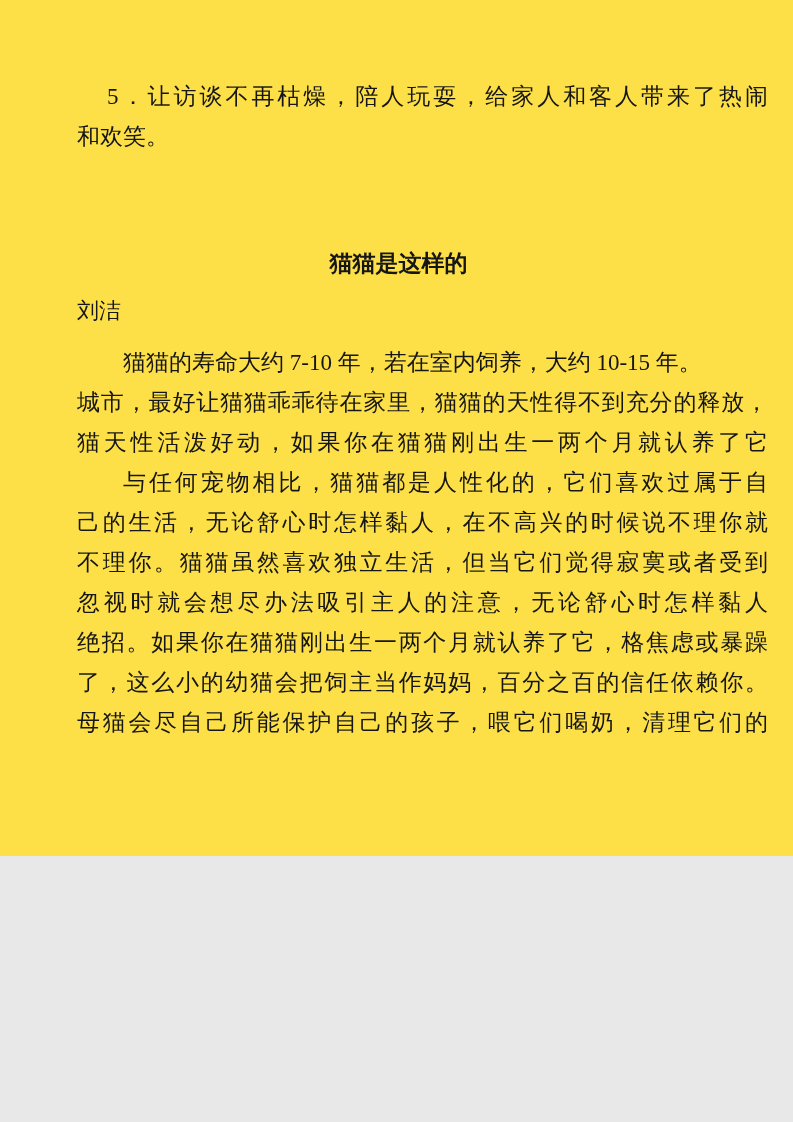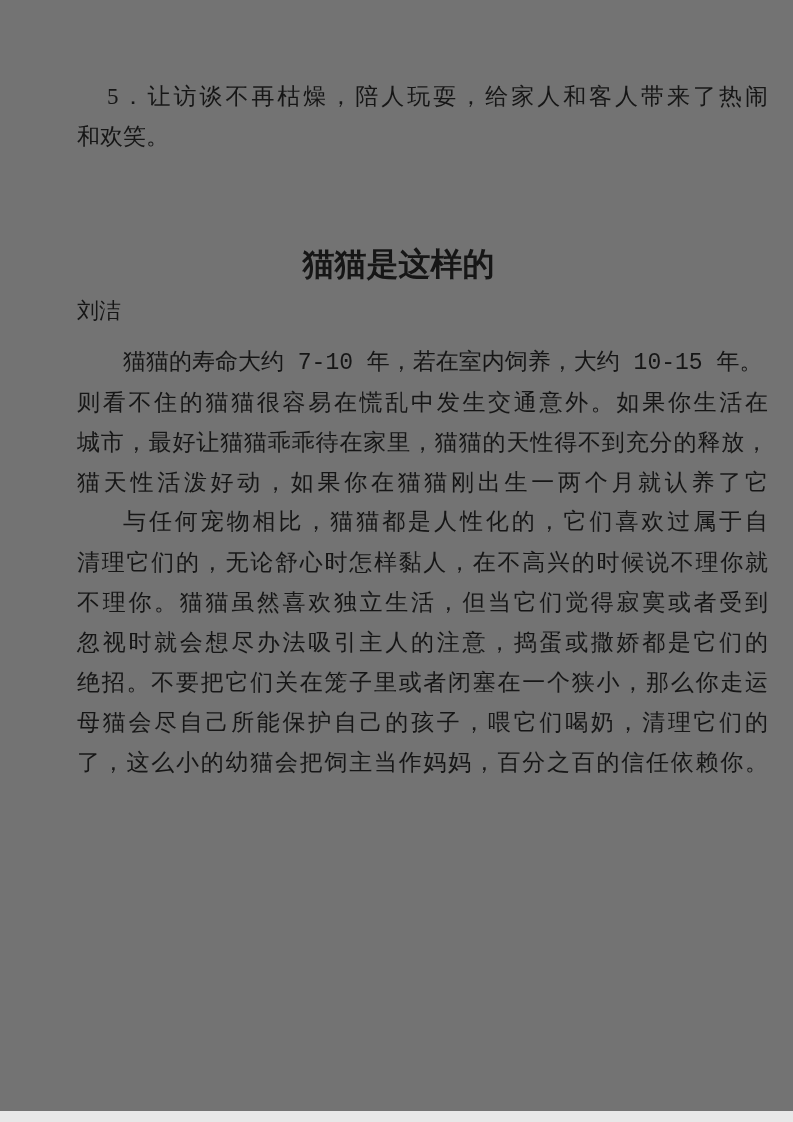--- a/index.html
+++ b/index.html
@@ -1,43 +1,43 @@
 <!DOCTYPE html>
 <html><head>
 <meta charset="utf-8">
 <style>
   html,body { margin:0; padding:0; background:#e8e8e8; }
   .page {
     position:relative;
-    width:793px; height:1111px;
+    width:793px; height:856px;
     margin:0 auto;
-    background:#737373;
+    background:#fde047;
     color:#161616;
     font-family:"Liberation Serif","DejaVu Serif",serif;
     overflow:hidden;
     box-sizing:border-box;
     padding:0 25px 0 77px;
   }
   .ln {
     font-size:23px;
     line-height:40px;
     text-align:justify;
     text-justify:inter-character;
     letter-spacing:0px;
     white-space:normal;
   }
   .j   { text-align-last:justify; }
   .end { text-align-last:left; }
-  .ind  { text-indent:2em;font-family:Liberation Mono, monospace; }
+  .ind  { text-indent:2em; }
   .ind5 { text-indent:30px; }
   .intro { margin-top:77px; }
   .title {
     margin-top:87px;
     margin-right:48px;
-    font-size:32px;
+    font-size:23px;
     font-weight:bold;
     line-height:40px;
     text-align:center;
   }
   .author {
     margin-top:7px;
     margin-right:48px;
     font-size:22px;
     line-height:40px;
     text-align:left;
@@ -52,25 +52,24 @@
   <div class="intro">
     <div class="ln j ind5">5．让访谈不再枯燥，陪人玩耍，给家人和客人带来了热闹</div>
     <div class="ln end">和欢笑。</div>
   </div>
 
   <div class="title">猫猫是这样的</div>
   <div class="author">刘洁</div>
 
   <div class="body">
     <div class="ln end ind">猫猫的寿命大约 7-10 年，若在室内饲养，大约 10-15 年。</div>
-    <div class="ln j">则看不住的猫猫很容易在慌乱中发生交通意外。如果你生活在</div>
     <div class="ln j">城市，最好让猫猫乖乖待在家里，猫猫的天性得不到充分的释放，</div>
     <div class="ln j">猫天性活泼好动，如果你在猫猫刚出生一两个月就认养了它</div>
     <div class="ln j ind">与任何宠物相比，猫猫都是人性化的，它们喜欢过属于自</div>
-    <div class="ln j">清理它们的，无论舒心时怎样黏人，在不高兴的时候说不理你就</div>
+    <div class="ln j">己的生活，无论舒心时怎样黏人，在不高兴的时候说不理你就</div>
     <div class="ln j">不理你。猫猫虽然喜欢独立生活，但当它们觉得寂寞或者受到</div>
-    <div class="ln j">忽视时就会想尽办法吸引主人的注意，捣蛋或撒娇都是它们的</div>
-    <div class="ln j">绝招。不要把它们关在笼子里或者闭塞在一个狭小，那么你走运</div>
+    <div class="ln j">忽视时就会想尽办法吸引主人的注意，无论舒心时怎样黏人</div>
+    <div class="ln j">绝招。如果你在猫猫刚出生一两个月就认养了它，格焦虑或暴躁</div>
+    <div class="ln j">了，这么小的幼猫会把饲主当作妈妈，百分之百的信任依赖你。</div>
     <div class="ln j">母猫会尽自己所能保护自己的孩子，喂它们喝奶，清理它们的</div>
-    <div class="ln j">了，这么小的幼猫会把饲主当作妈妈，百分之百的信任依赖你。</div>
   </div>
 
 </div>
 
 </body></html>

